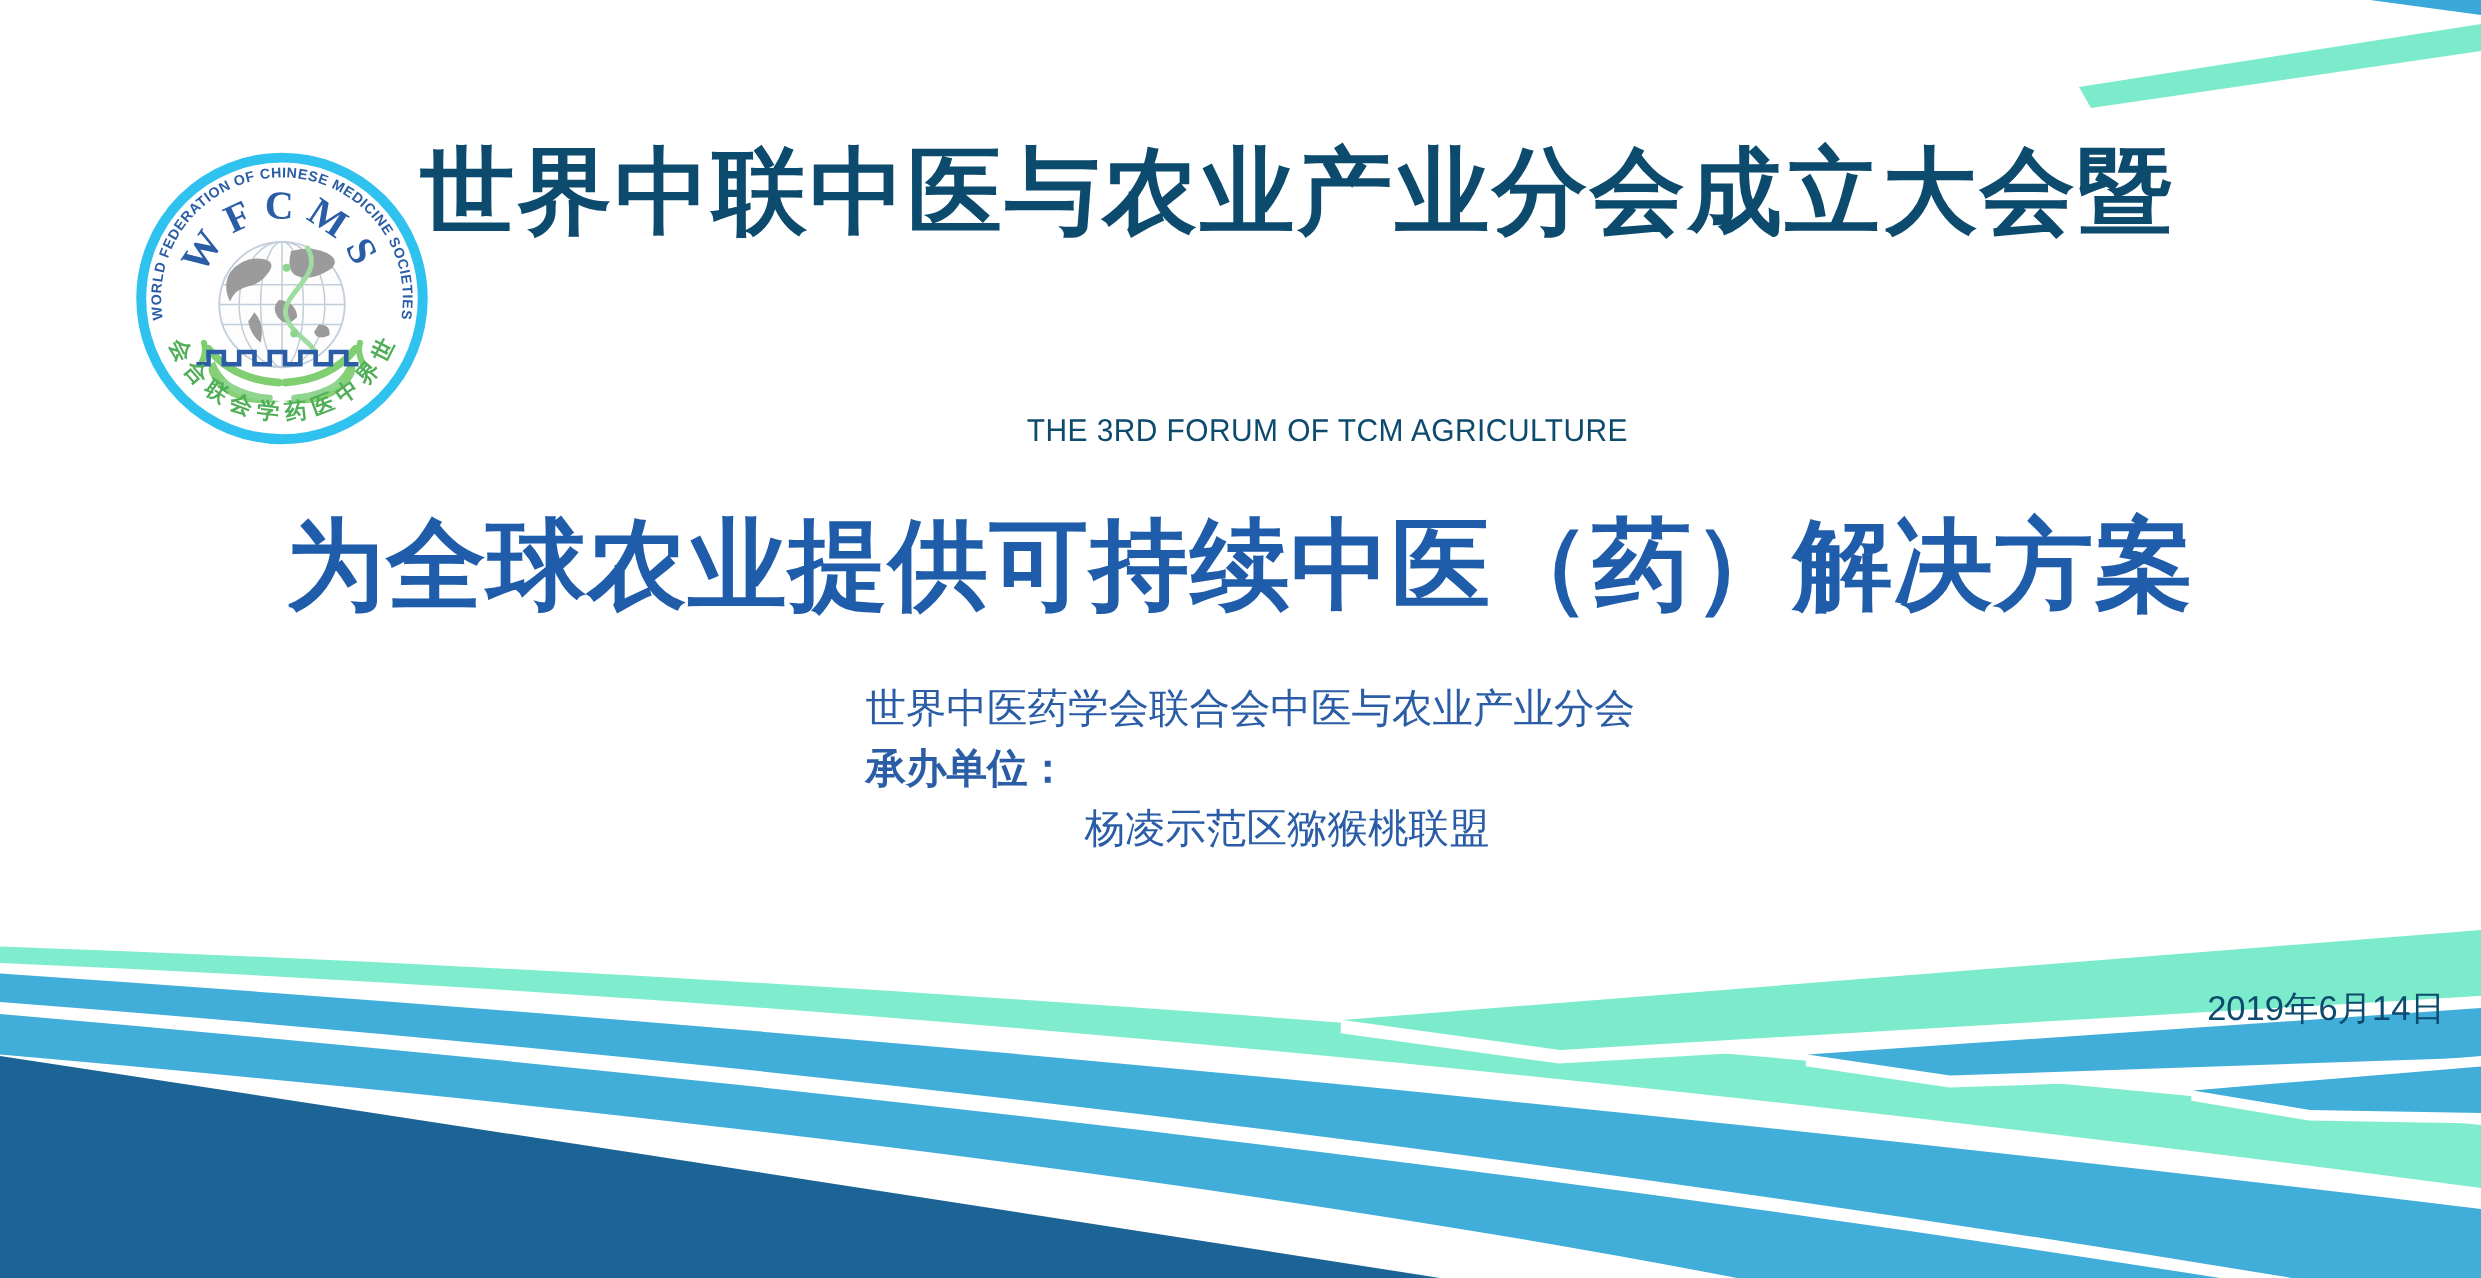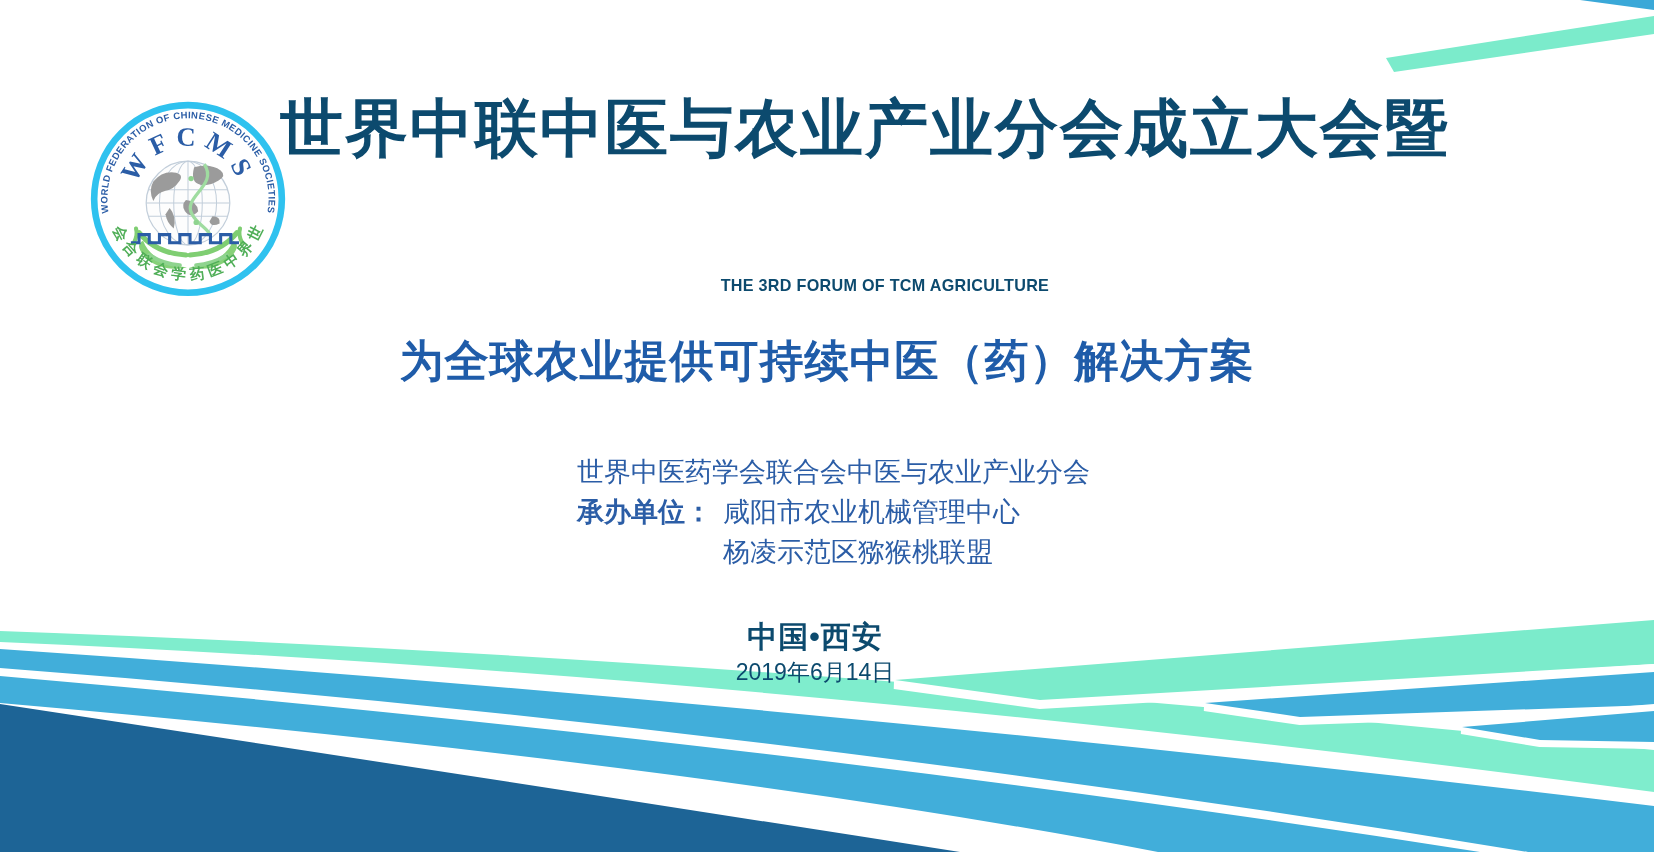--- a/index.html
+++ b/index.html
@@ -6,32 +6,32 @@
   .banner{
     position:relative;width:1654px;height:852px;background:#ffffff;
     overflow:hidden;font-family:"Liberation Sans",sans-serif;margin:0 auto;
   }
   .deco{position:absolute;inset:0;width:100%;height:100%;display:block;}
   .logo-svg{position:absolute;left:86px;top:100px;width:204px;height:204px;}
   .txtblock{position:absolute;left:0;right:0;text-align:center;color:#0c4a6e;}
   .title-l1{top:94px;padding-left:76px;font-size:63px;font-weight:900;letter-spacing:2px;line-height:1.1;}
   .title-l2{top:180px;padding-left:76px;font-size:61px;font-weight:900;letter-spacing:2px;line-height:1.1;}
   .subtitle-l1{top:247px;padding-left:76px;font-size:19.5px;font-weight:400;letter-spacing:.3px;}
-  .subtitle-l2{top:276px;padding-left:116px;font-size:17px;font-weight:700;letter-spacing:.3px;}
+  .subtitle-l2{top:276px;padding-left:116px;font-size:21px;font-weight:400;letter-spacing:.3px;}
   .subtitle-l1 span,.subtitle-l2 span{display:inline-block;transform:scaleX(.95);transform-origin:center;}
-  .slogan{top:332px;font-size:44px;font-weight:900;letter-spacing:1px;color:#1F5CA9;}
+  .slogan{top:332px;font-size:66px;font-weight:900;letter-spacing:1px;color:#1F5CA9;}
   .org-block{
     position:absolute;top:452px;left:50%;transform:translateX(-50%);
     width:500px;color:#2B5DA6;font-size:27px;line-height:40px;white-space:nowrap;
   }
   .org-row{display:flex;}
   .org-label{width:146px;font-weight:bold;flex:none;}
   .org-content{font-weight:400;}
   .location{top:617px;right:24px;font-size:30px;font-weight:bold;letter-spacing:1px;}
-  .date{top:657px;right:24px;font-size:23px;font-weight:400;}
+  .date{top:657px;right:24px;font-size:23px;font-weight:400;text-align:right;}
   .logo-arc-top{font-size:9.3px;font-weight:bold;fill:#2B5DA6;letter-spacing:.4px;}
   .logo-acronym{font-family:"Liberation Serif",serif;font-size:26px;font-weight:bold;fill:#2B5DA6;letter-spacing:7px;}
   .logo-cn{font-size:14.5px;font-weight:bold;fill:#4FAE57;font-family:"Liberation Sans",sans-serif;}
 </style>
 </head>
 <body>
 
 <div class="banner">
 
   <svg class="deco" viewBox="0 0 1654 852" preserveAspectRatio="none">
@@ -116,24 +116,22 @@
 
   <div class="org-block">
     <div class="org-row">
       <span class="org-content">世界中医药学会联合会中医与农业产业分会</span>
     </div>
     <div class="org-row">
       <span class="org-label"></span>
     </div>
     <div class="org-row">
       <span class="org-label"><span>承办单位</span><span>：</span></span>
-      <span class="org-content">咸阳市农业机械管理中心</span>
     </div>
     <div class="org-row">
       <span class="org-label"></span>
       <span class="org-content">杨凌示范区猕猴桃联盟</span>
     </div>
   </div>
 
-  <div class="txtblock location">中国•西安</div>
   <div class="txtblock date">2019年6月14日</div>
 
 </div>
 
 </body></html>

